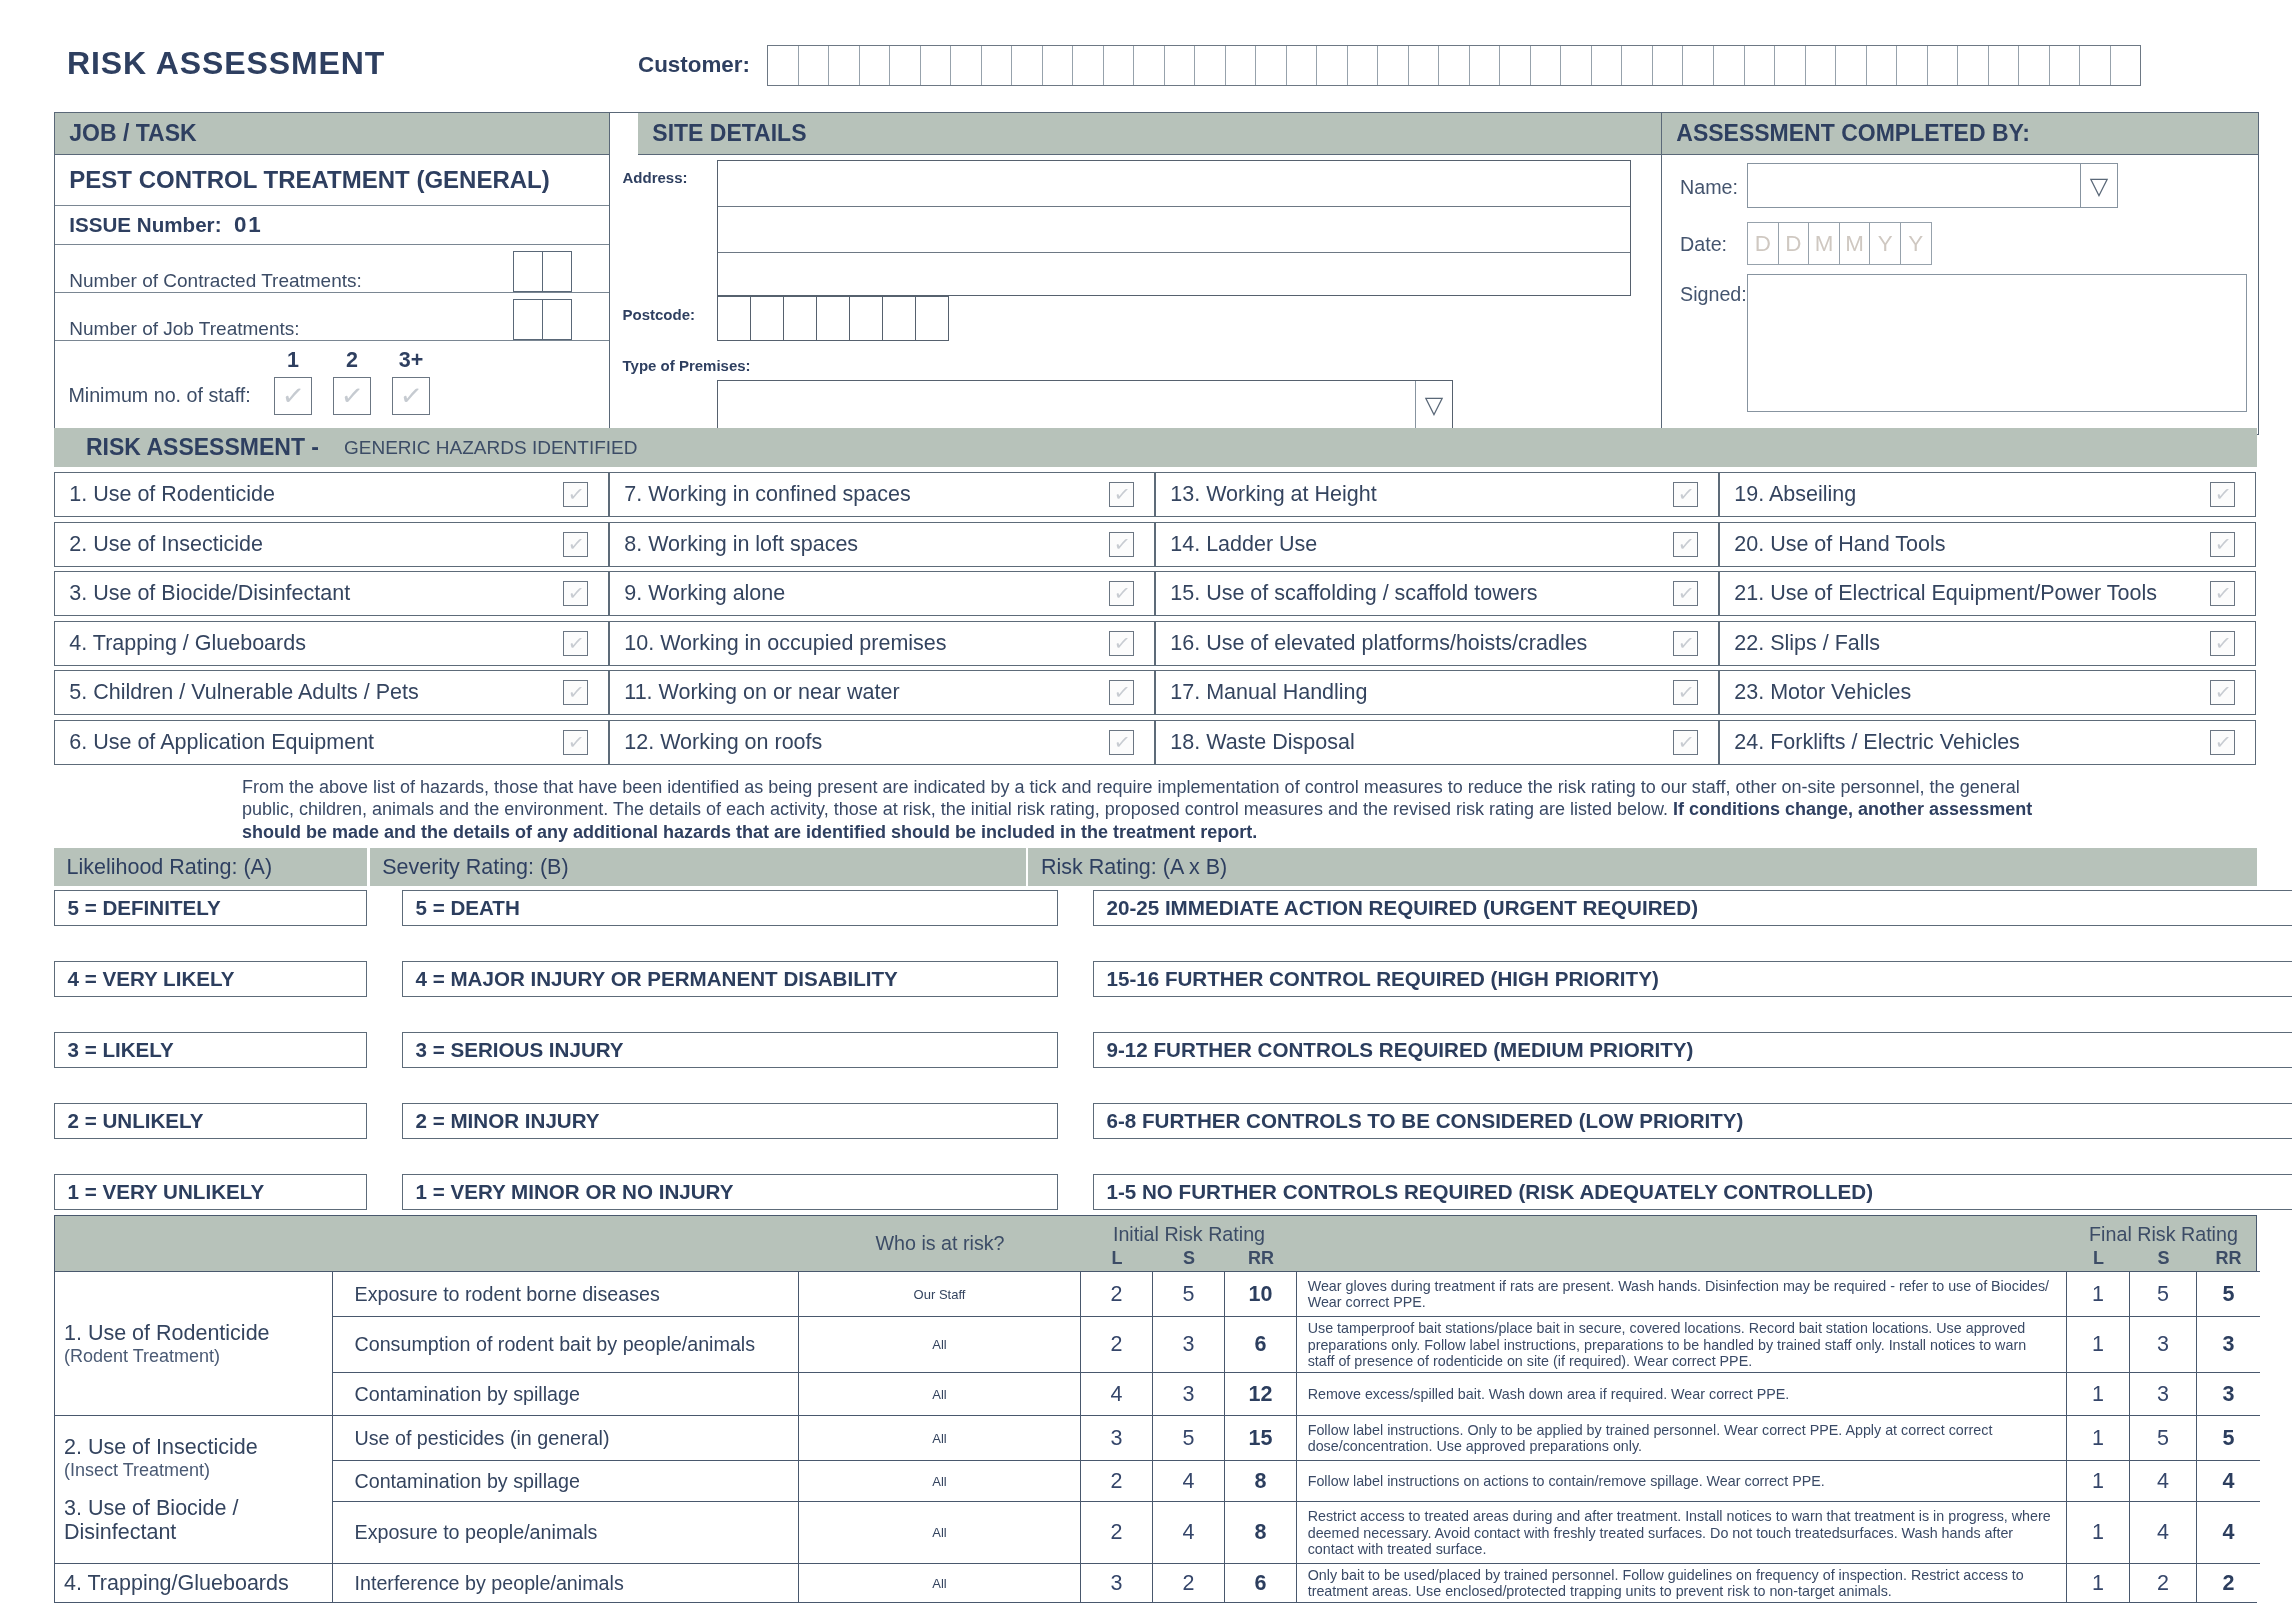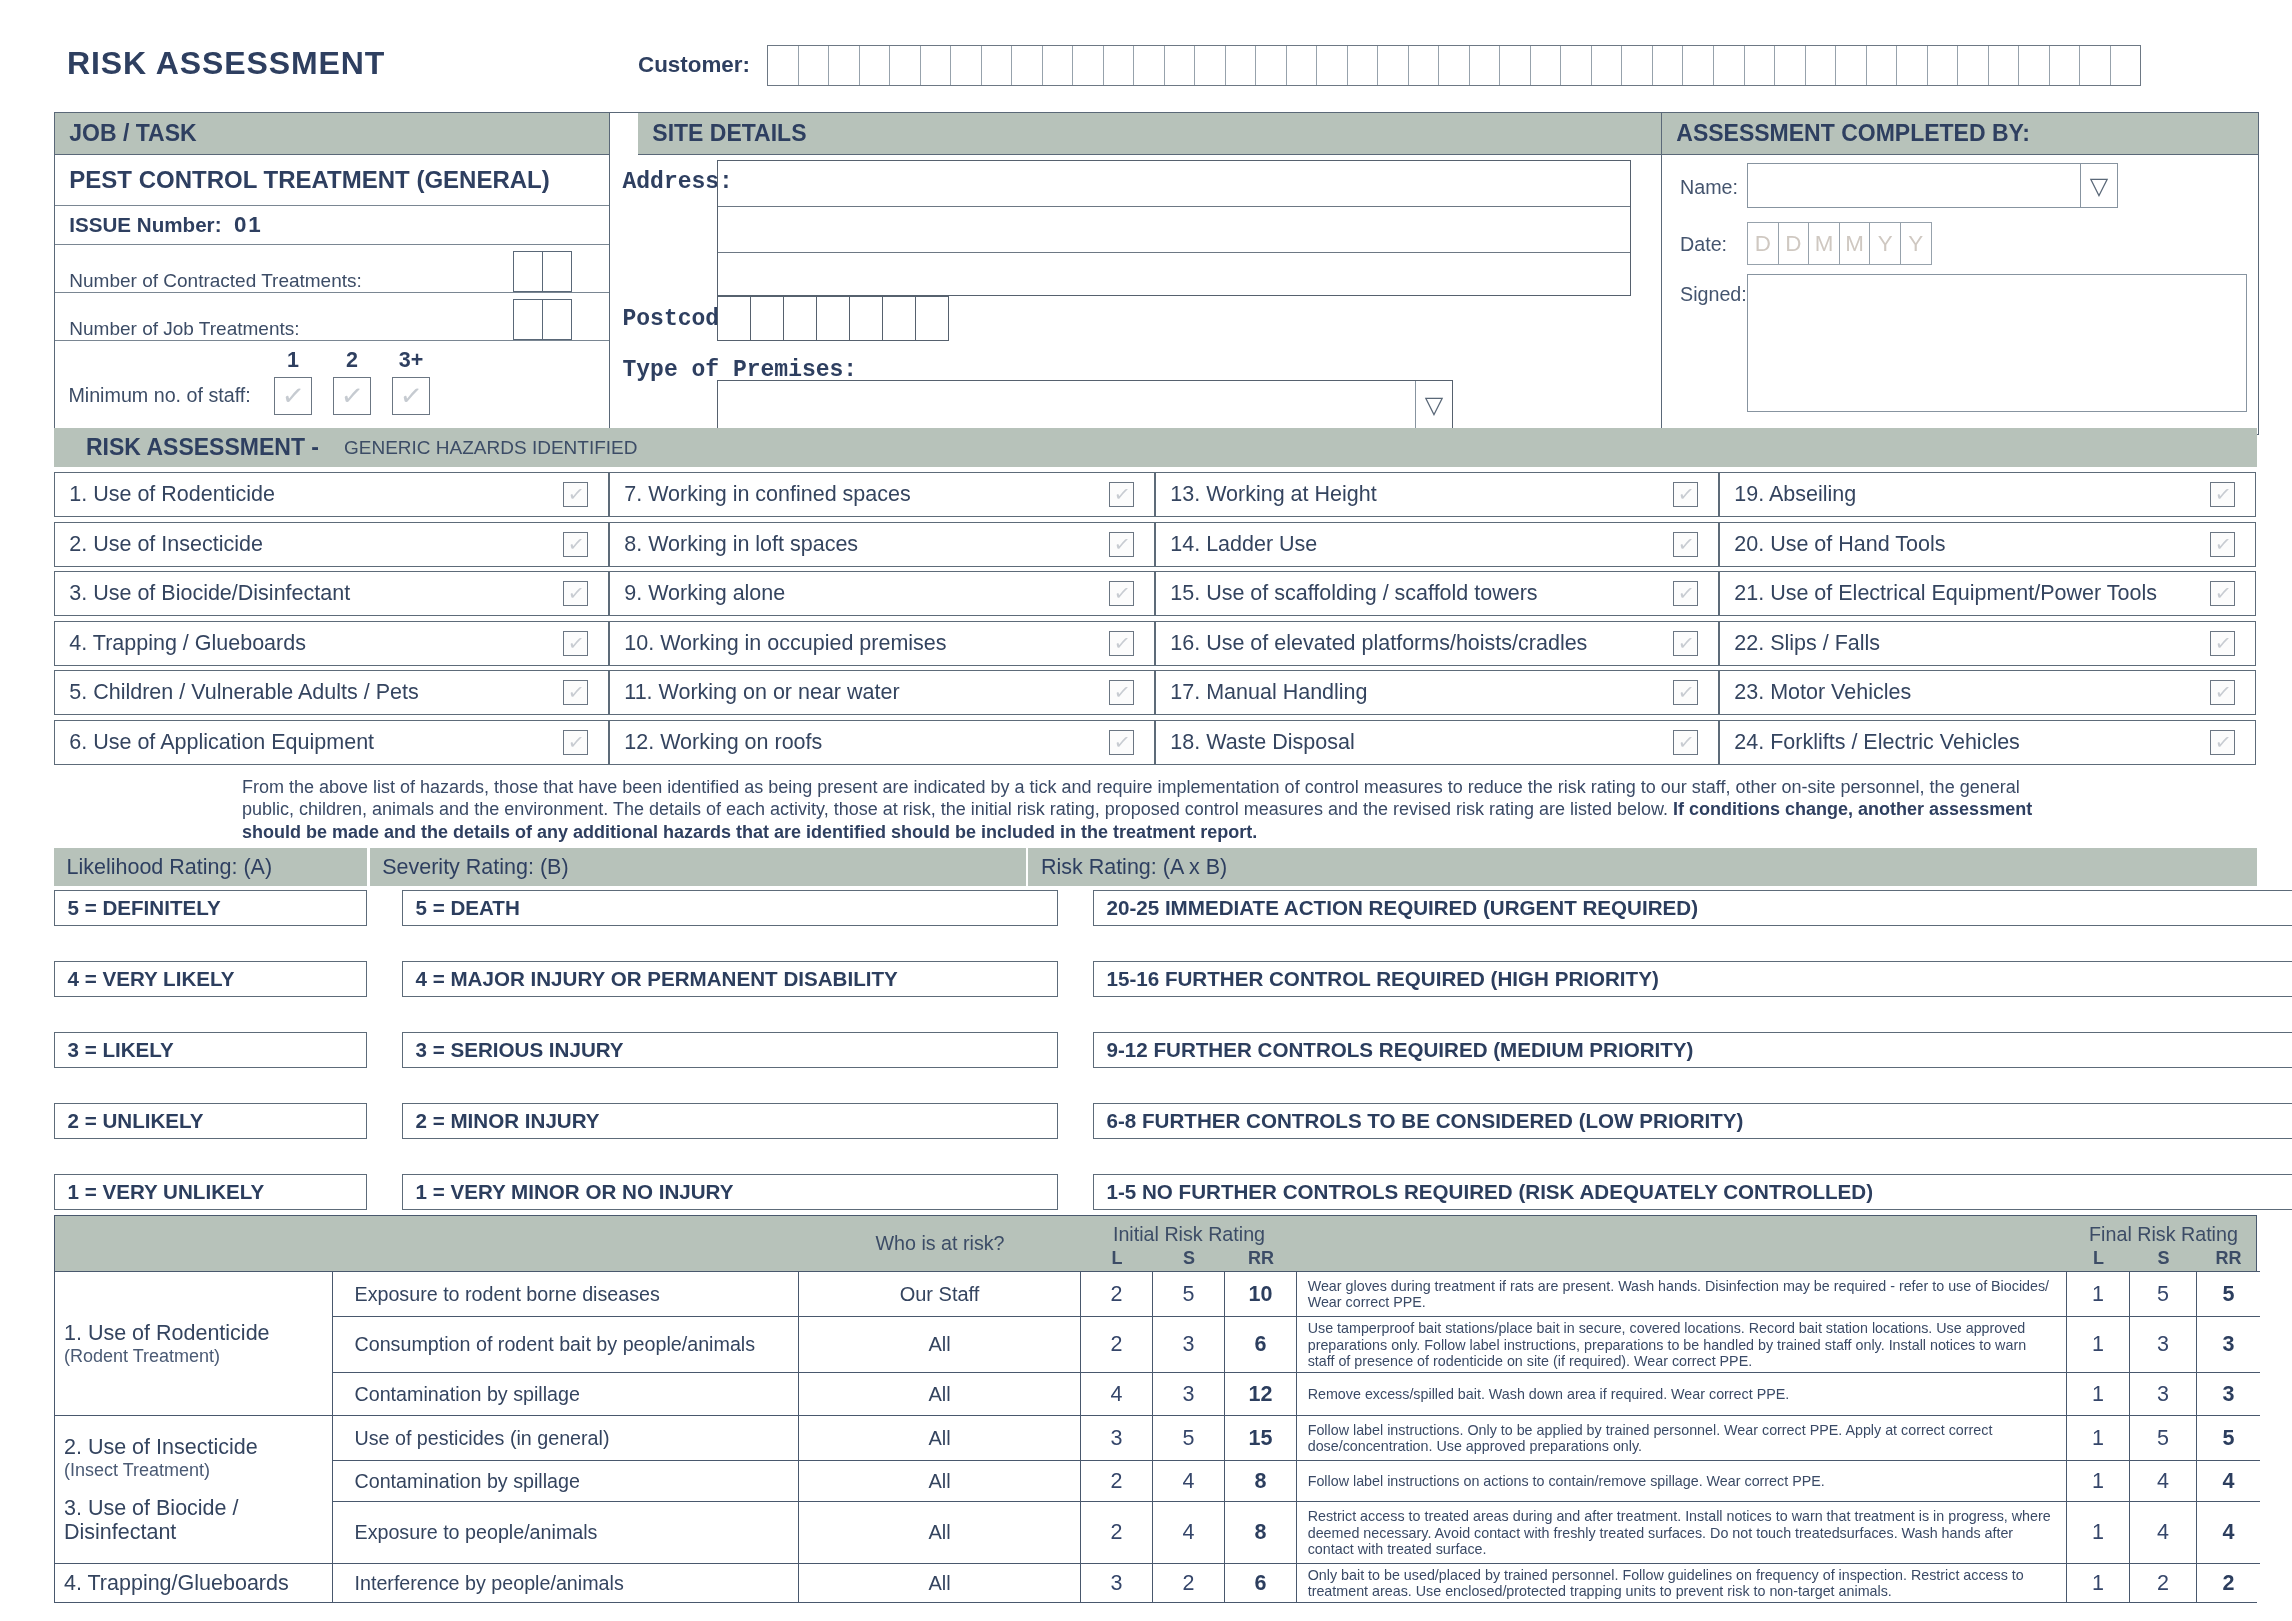--- a/index.html
+++ b/index.html
@@ -27,21 +27,21 @@
   .treat-row{height:47px;display:flex;align-items:flex-end;justify-content:space-between;padding:0 38px 0 14.3px;font-size:19px;color:#3c4c66;}
   .twin-box{display:flex;border:1.8px solid #5a6878;height:39px;}
   .twin-box .tb{width:28px;height:100%;}
   .twin-box .tb:first-child{border-right:1.8px solid #5a6878;}
   .staff-row{height:95px;position:relative;}
   .staff-label{position:absolute;left:13.4px;top:43px;font-size:19.7px;color:#3c4c66;}
   .staff-num{position:absolute;top:7.2px;font-size:21.5px;font-weight:bold;width:38px;text-align:center;}
   .staff-chk{position:absolute;top:36px;width:36px;height:36px;border:1.8px solid #6b7683;background:#fff;display:flex;align-items:center;justify-content:center;}
   .staff-chk .tick{font-size:27px;color:#c6cbd1;transform:rotate(6deg);}
 
-  .fld-label{position:absolute;font-size:23px;font-weight:bold;font-family:Liberation Mono, monospace;}
+  .fld-label{position:absolute;font-size:15px;font-weight:bold;}
   .fld-label-lt{position:absolute;font-size:19.7px;color:#44546e;}
   .addr-box{position:absolute;left:107px;top:47px;width:912px;height:134px;border:1.8px solid #56616e;}
   .addr-line{height:45px;border-bottom:0.9px solid #6d7884;}
   .addr-line:last-child{border-bottom:none;}
   .pc-strip{position:absolute;left:107px;top:183px;display:flex;border:1.8px solid #56616e;height:43px;background:#fff;}
   .pc-strip .cell{width:32px;border-right:0.9px solid #56616e;}
   .pc-strip .cell:last-child{border-right:none;}
   .dd-box{position:absolute;display:flex;border:1.8px solid #56616e;background:#fff;}
   .dd-fill{flex:1;}
   .dd-btn{width:36px;border-left:0.9px solid #8794a0;display:flex;align-items:center;justify-content:center;font-size:24px;color:#5a6878;}
@@ -77,21 +77,21 @@
   .bt-wrap{margin-top:5.4px;border:1.8px solid #49586d;}
   .bt-head{display:grid;grid-template-columns:278px 466px 282px 72px 72px 72px 770px 63px 67px 63px;grid-template-rows:30px 25px;background:#b7c2ba;}
   .bt-head .hw{grid-column:3;grid-row:1/3;display:flex;align-items:center;justify-content:center;font-size:19.7px;color:#3c4c66;}
   .bt-head .hi{grid-column:4/7;grid-row:1;display:flex;align-items:flex-end;justify-content:center;font-size:19.7px;color:#3c4c66;}
   .bt-head .hf{grid-column:8/11;grid-row:1;display:flex;align-items:flex-end;justify-content:center;font-size:19.7px;color:#3c4c66;}
   .bt-head .hl{grid-row:2;display:flex;align-items:center;justify-content:center;font-size:18px;font-weight:bold;color:#3c4c66;}
   .bt-body{display:grid;grid-template-columns:278px 466px 282px 72px 72px 72px 770px 63px 67px 63px;grid-template-rows:45px 56px 43px 45px 41px 62px 39px;background:#fff;}
   .bc{border-right:1.8px solid #49586d;border-top:1.8px solid #49586d;display:flex;align-items:center;background:#fff;overflow:hidden;}
   .bc.last{border-right:none;}
   .bc-act{padding-left:21.5px;font-size:19.7px;color:#34445f;}
-  .bc-who{justify-content:center;font-size:20px;color:#34445f;}
+  .bc-who{justify-content:center;font-size:13px;color:#34445f;}
   .bc-num{justify-content:center;font-size:21.5px;color:#35466a;}
   .bc-rr{justify-content:center;font-size:21.5px;font-weight:bold;color:#2c3e5e;}
   .bc-ctl{padding:2.7px 10.7px;font-size:14.3px;line-height:1.18;color:#3a4a66;}
   .bc-grp{flex-direction:column;align-items:flex-start;justify-content:center;padding:5.4px 9px;}
   .g-label{font-size:21.5px;color:#34445f;line-height:1.15;}
   .g-sub{font-size:18px;color:#4a5a74;line-height:1.2;}
   .g-gap{height:14.3px;}
   .c1{grid-column:1}.c2{grid-column:2}.c3{grid-column:3}.c4{grid-column:4}.c5{grid-column:5}
   .c6{grid-column:6}.c7{grid-column:7}.c8{grid-column:8}.c9{grid-column:9}.c10{grid-column:10}
   .r1{grid-row:1}.r2{grid-row:2}.r3{grid-row:3}.r4{grid-row:4}.r5{grid-row:5}.r6{grid-row:6}.r7{grid-row:7}

